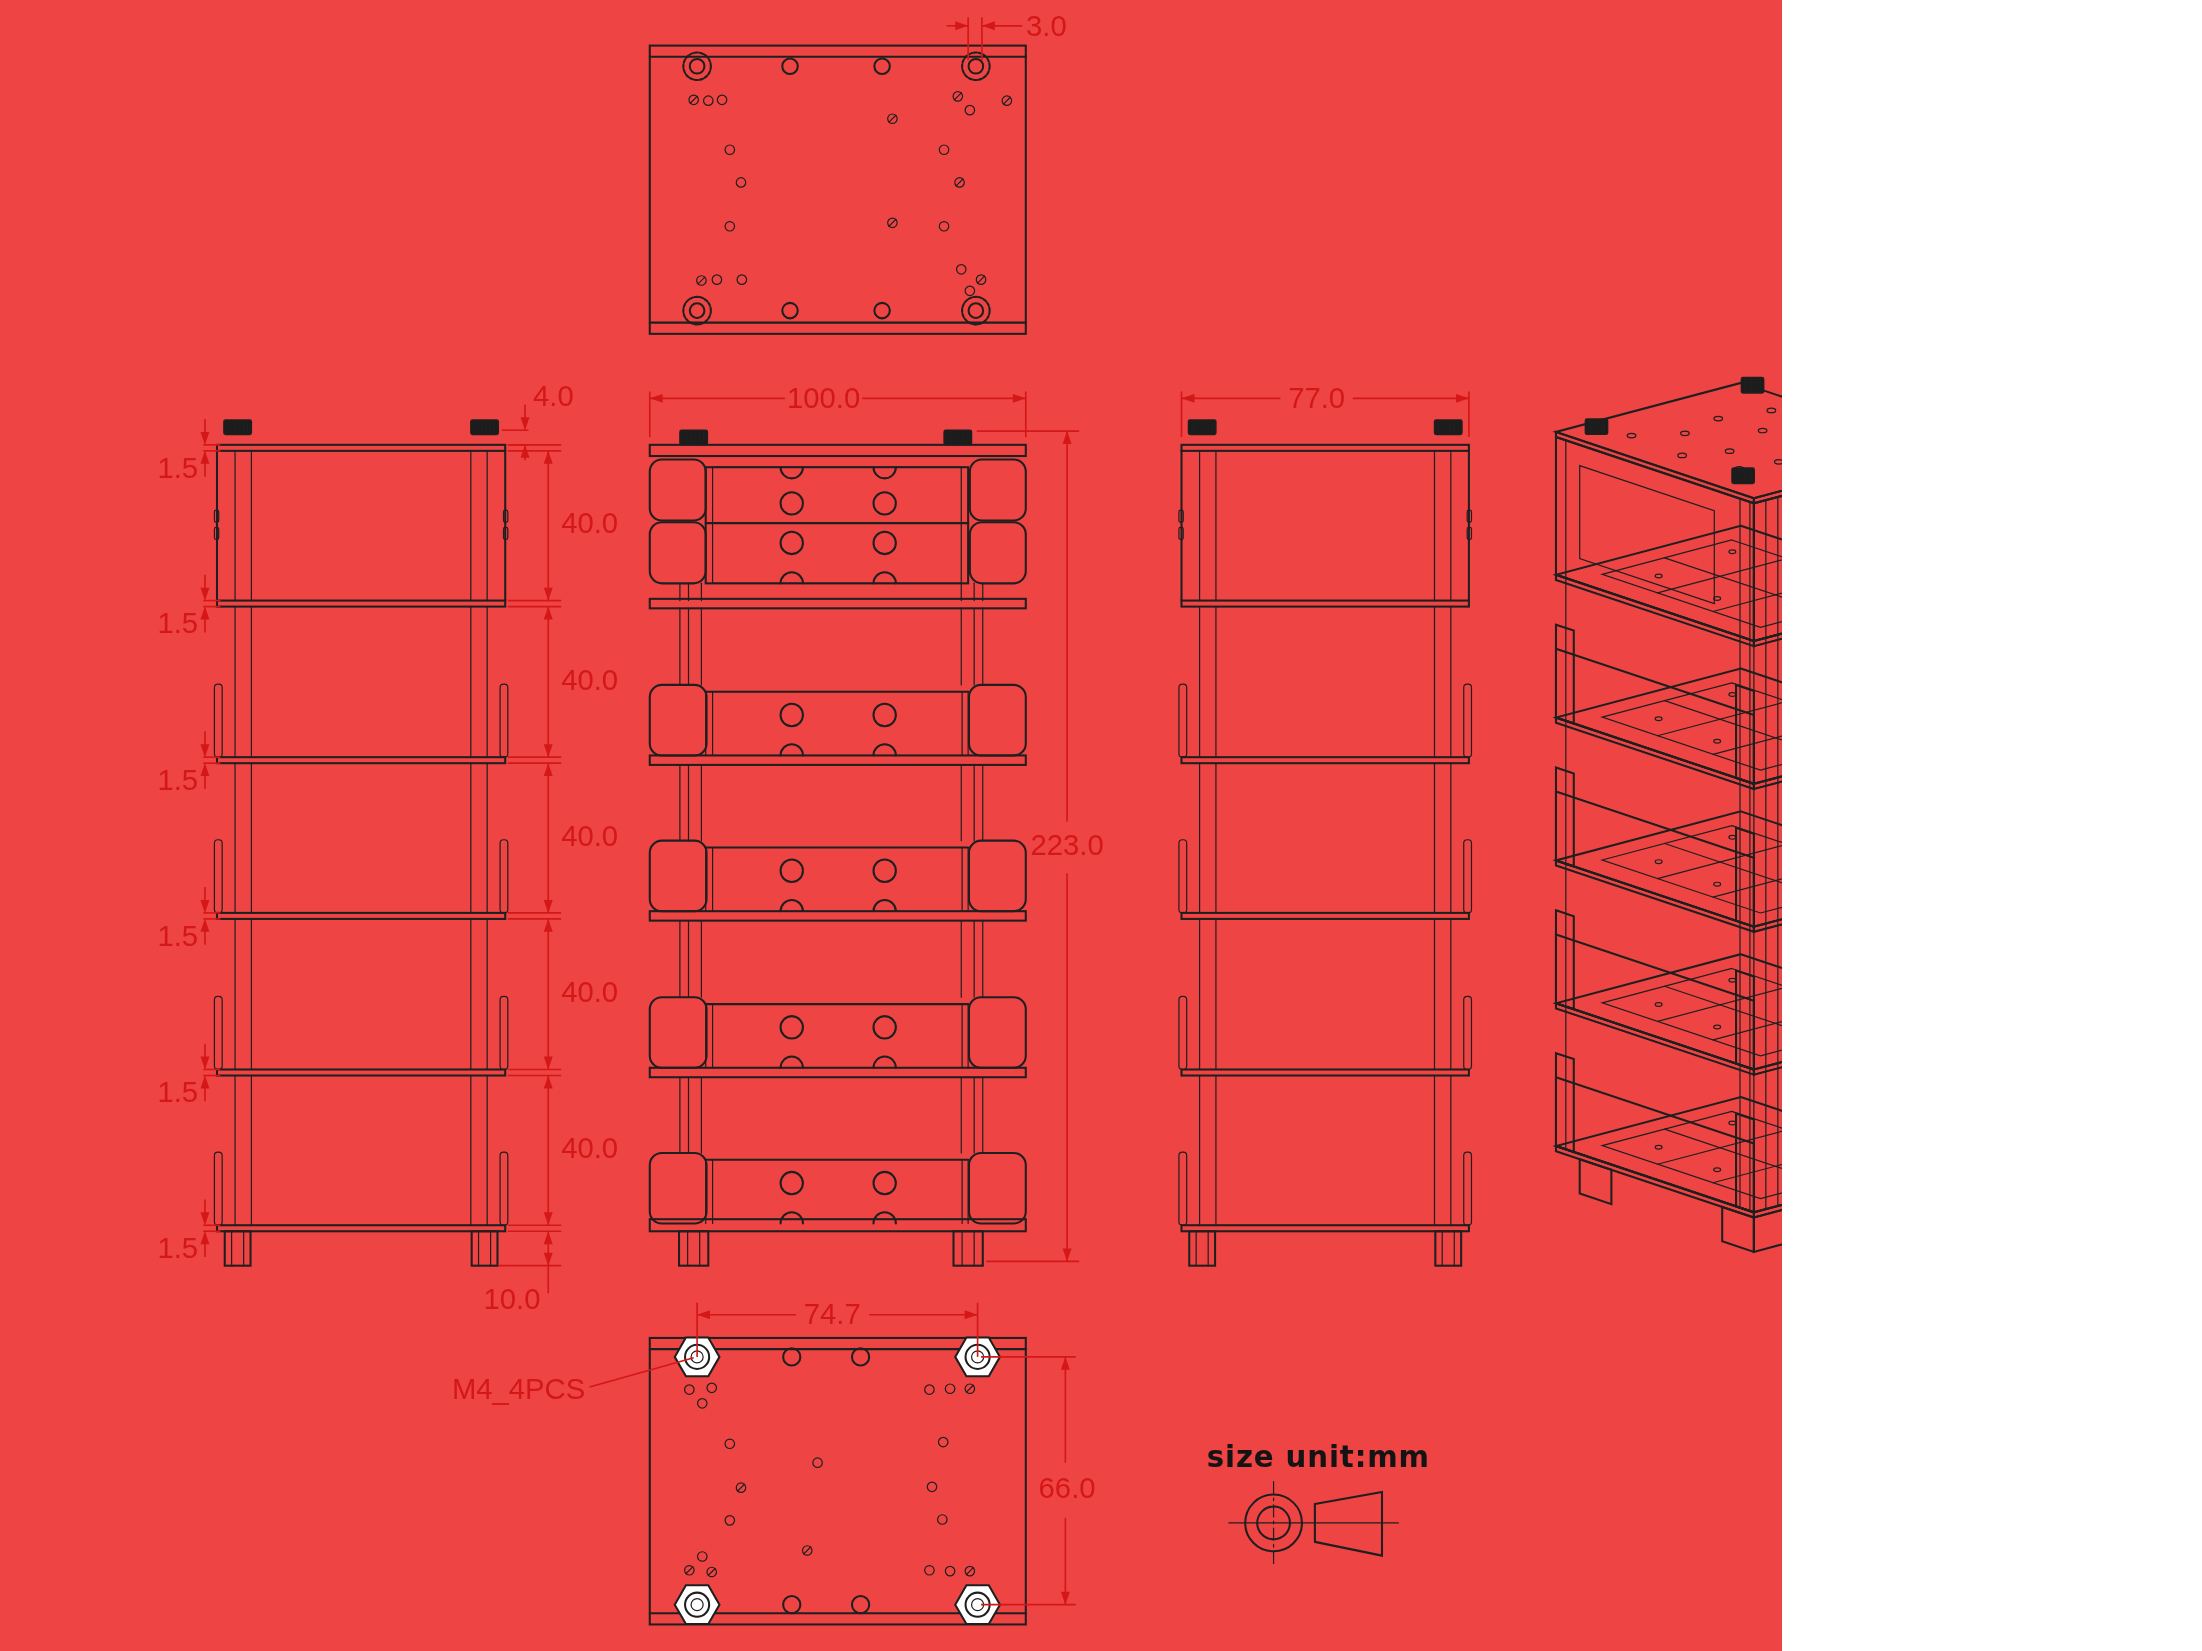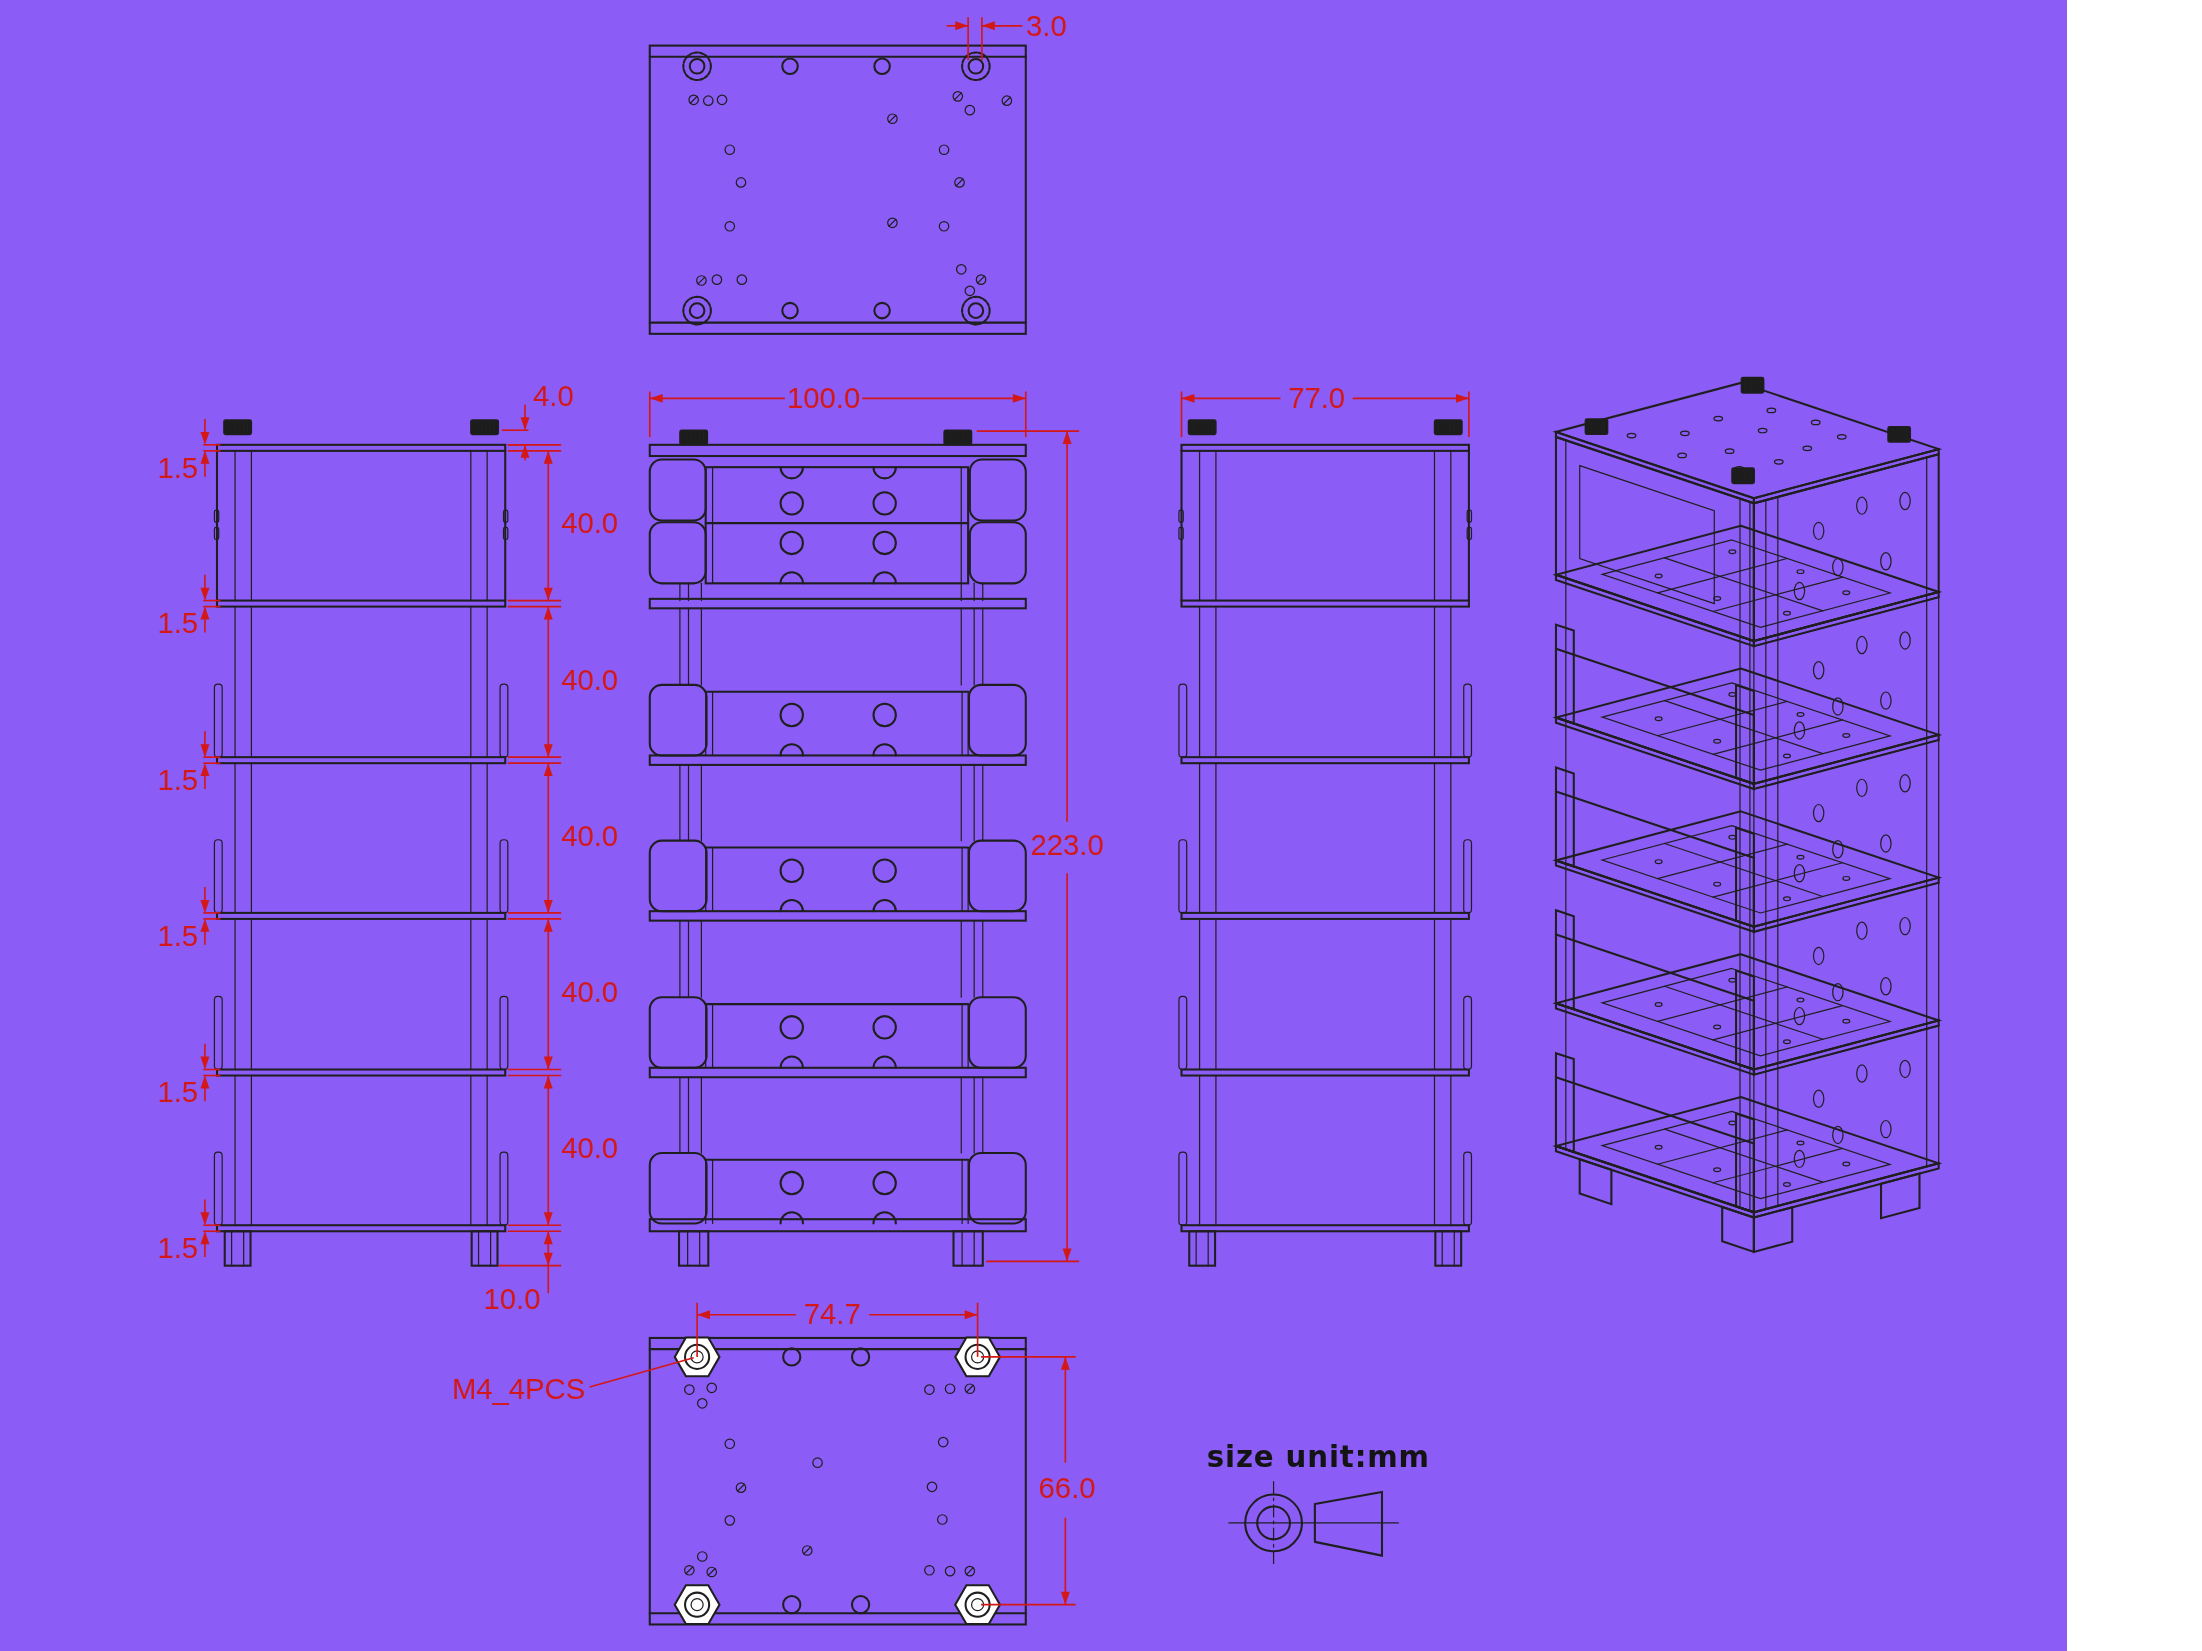--- a/index.html
+++ b/index.html
@@ -1,16 +1,16 @@
 <!DOCTYPE html>
 <html style="font-size:13.8px"><head>
 <meta charset="utf-8">
 <style>
   html,body{margin:0;padding:0;background:#fff;}
-  #stage{position:relative;width:2067px;height:1652px;background:#8b5cf6;overflow:hidden;}
+  #stage{position:relative;width:1782px;height:1652px;background:#ef4444;overflow:hidden;}
   svg{position:absolute;left:0;top:0;}
   .k  {stroke:#1f1f1f;fill:none;stroke-width:2.4;stroke-linecap:round;}
   .k1 {stroke:#1f1f1f;fill:none;stroke-width:1.4;stroke-linecap:round;}
   .kw {stroke:#1f1f1f;fill:#ffffff;stroke-width:2.4;}
   .kd {stroke:#1f1f1f;fill:#1c1c1c;stroke-width:1.6;}
   .r  {stroke:#d41717;fill:none;stroke-width:1.9;}
   .rf {fill:#d41717;stroke:none;}
   .dimtxt{font:400 34px "Liberation Sans",sans-serif;fill:#d41717;}
   .note  {font:800 34px "DejaVu Sans",sans-serif;fill:#141414;letter-spacing:1px;}
 </style>

